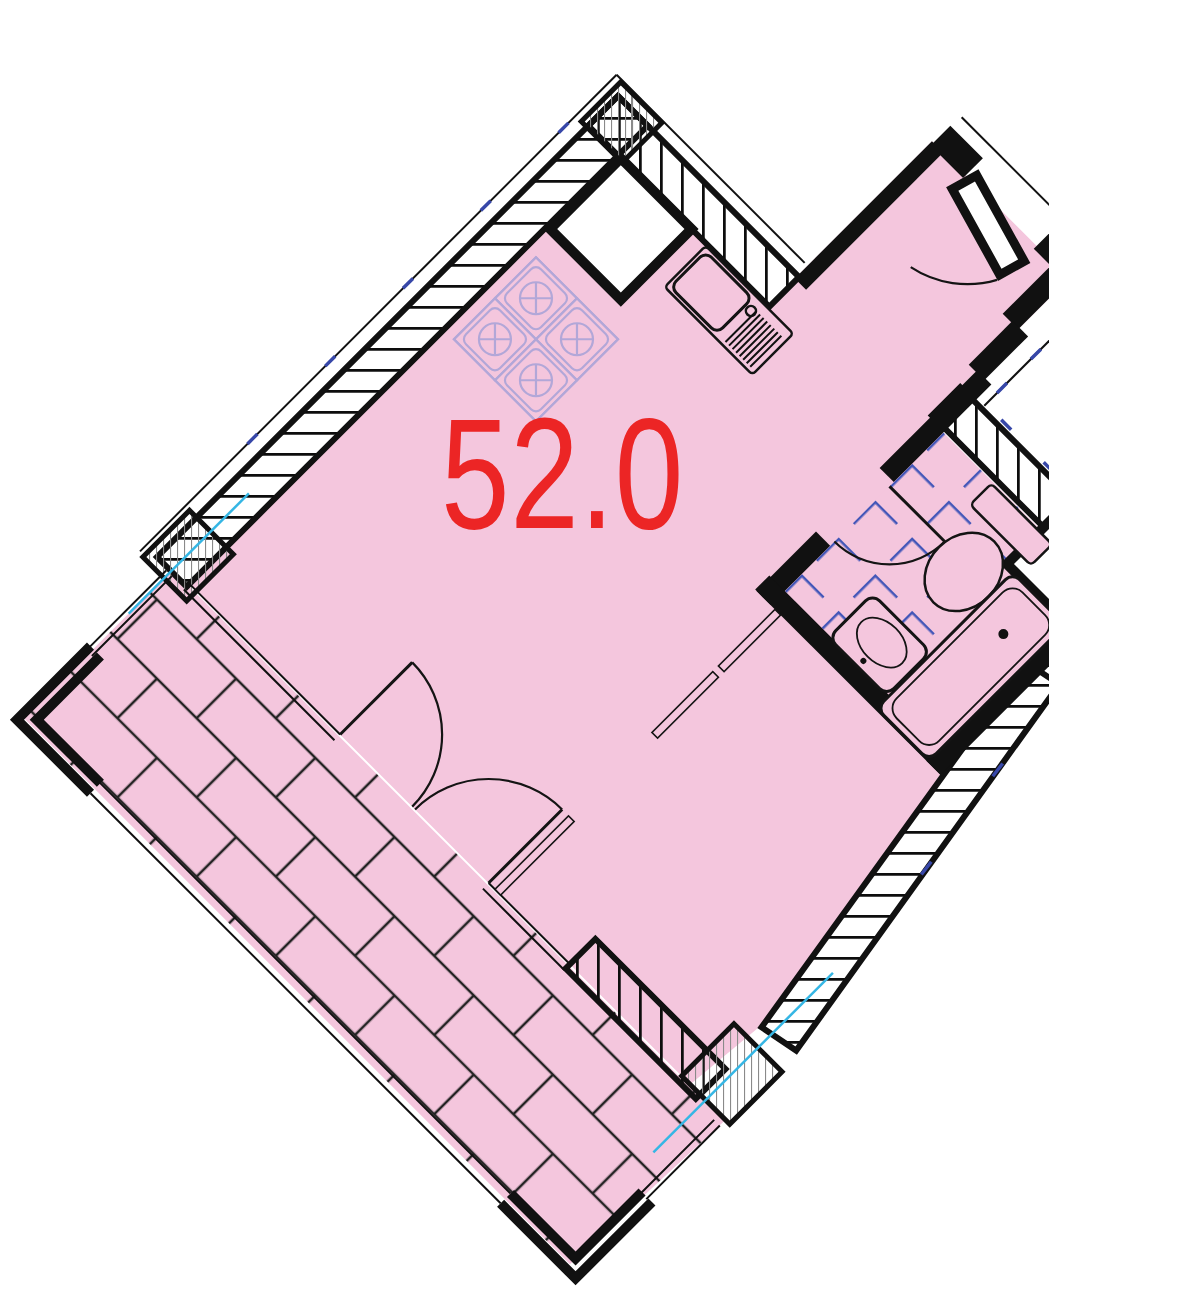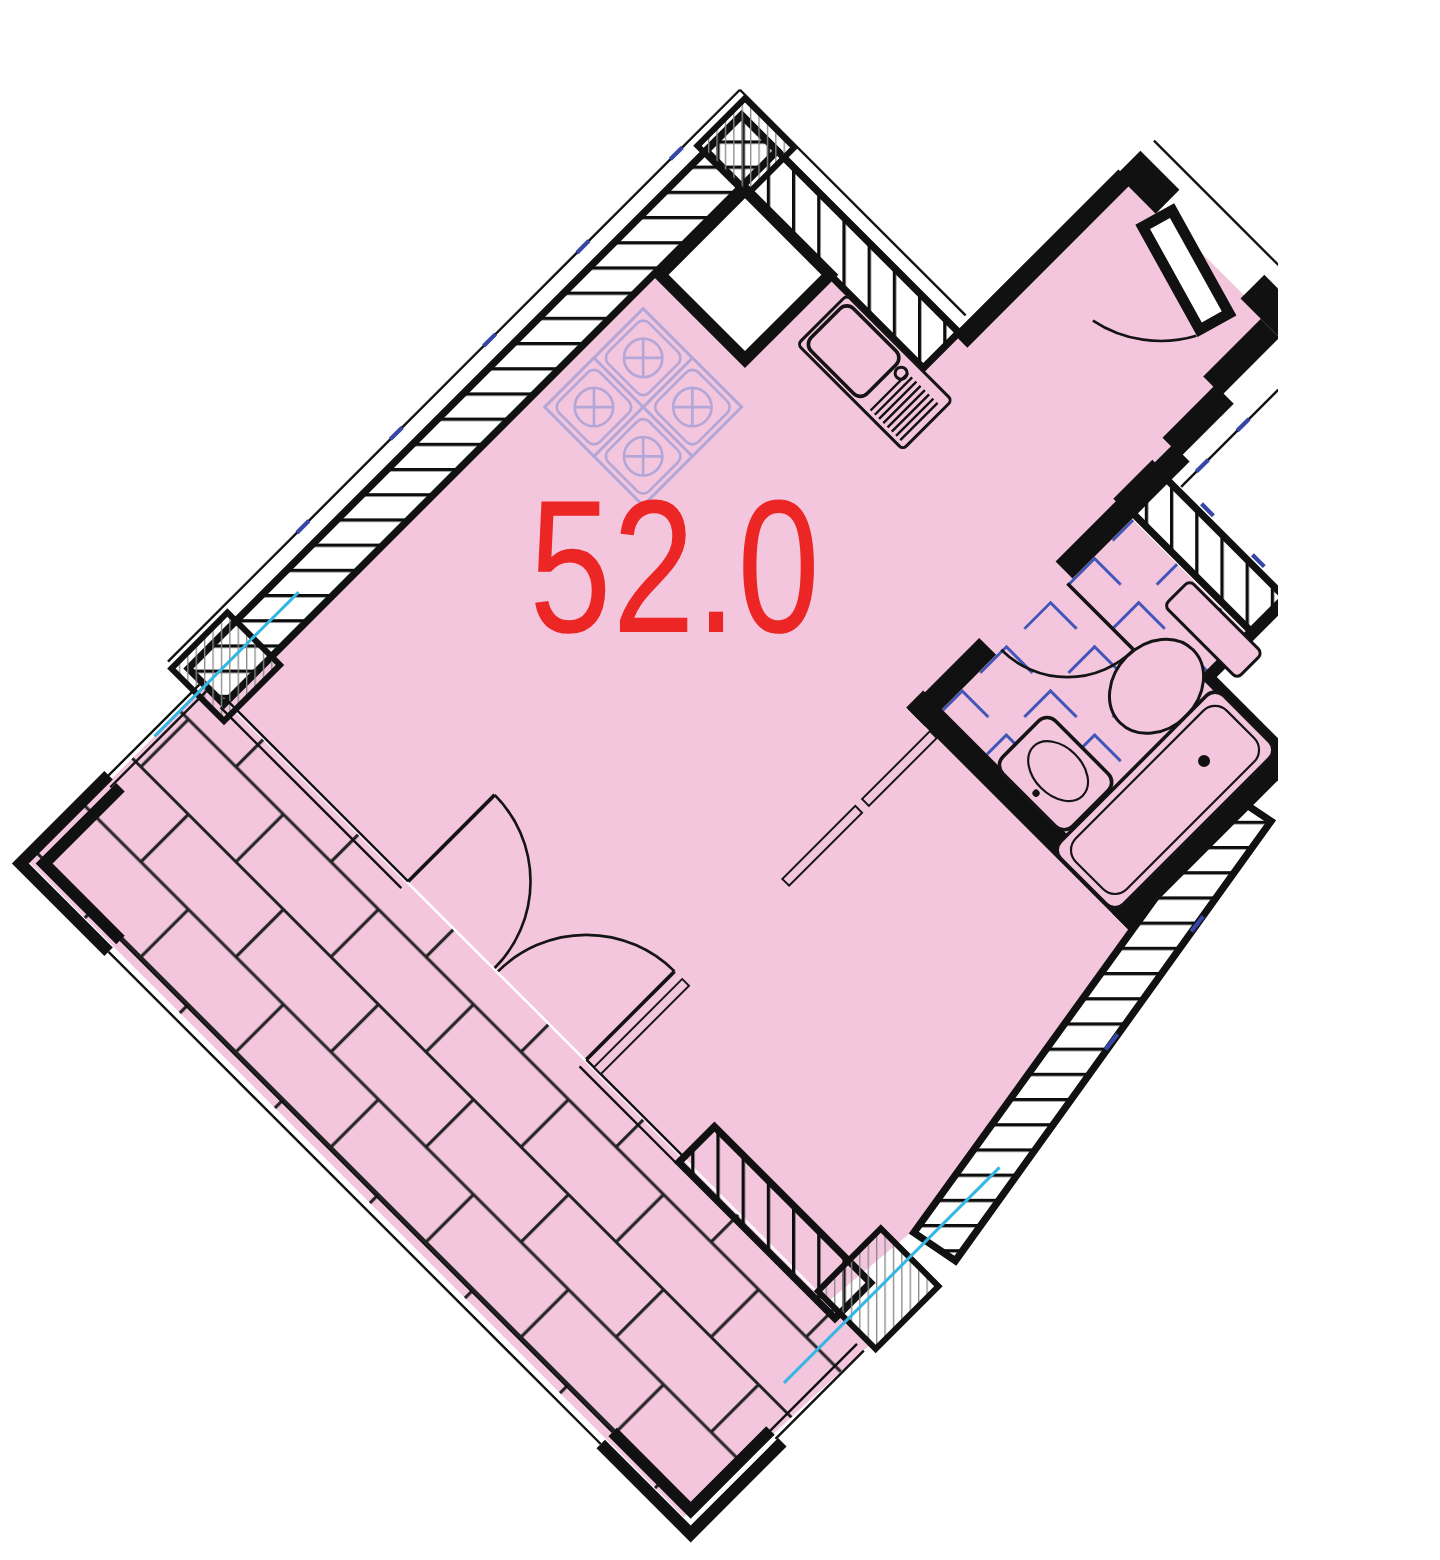--- a/index.html
+++ b/index.html
@@ -1,17 +1,17 @@
 <!DOCTYPE html>
 <html style="--floor-pink: #f4c6dd; --wall-black: #111111; --label-red: #ec2525; --tile-blue: #4256b8; --tick-blue: #3747a8; --stove-lavender: #b2a7d8; --axis-cyan: #35b6e4; --column-gray: #8a8a8a; --brick-line: #222222;"><head>
 <meta charset="utf-8">
 <style>
   html,body{margin:0;padding:0;background:#fff;}
   .stage{position:relative;width:1049px;height:1300px;background:#fff;overflow:hidden;
-         font-family:"Liberation Sans",sans-serif;padding-left:16px;}
+         font-family:"Liberation Sans",sans-serif;}
   .stage svg{position:absolute;left:0;top:0;}
   .area-label{
     position:absolute;left:441px;top:394px;
     font-size:158px;line-height:1;font-weight:400;letter-spacing:1px;
     color:var(--label-red,#ec2525);
     transform:scaleX(0.78);transform-origin:left top;
     white-space:nowrap;
   }
   
   .floor{fill:var(--floor-pink,#f4c6dd);}

